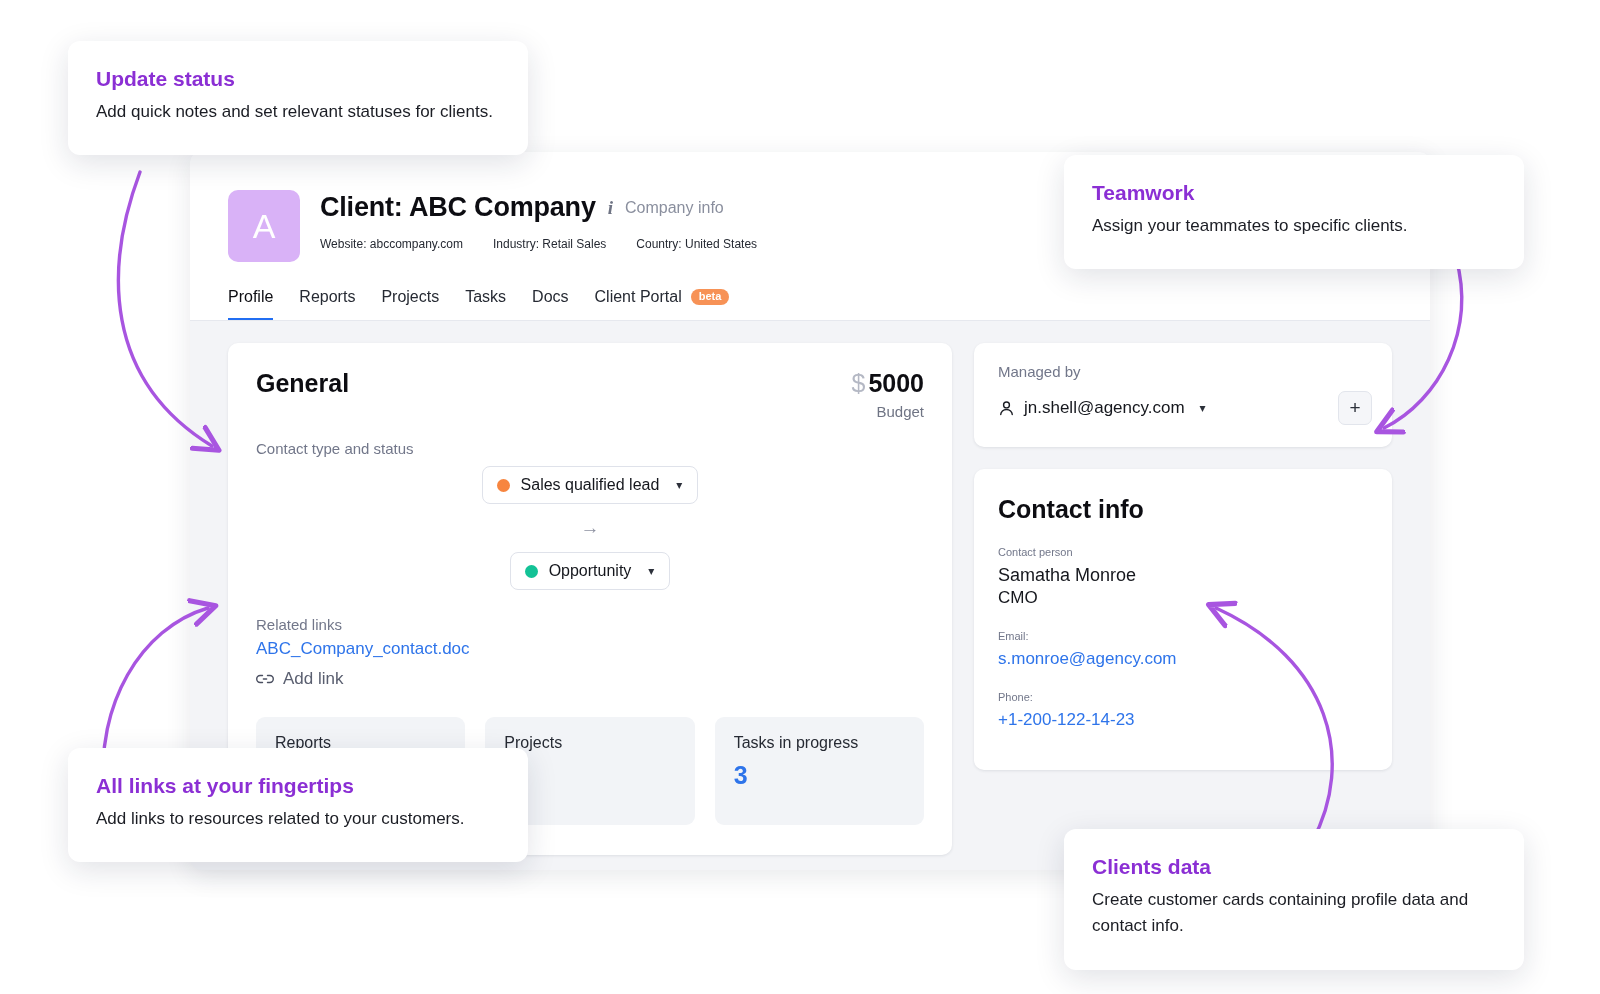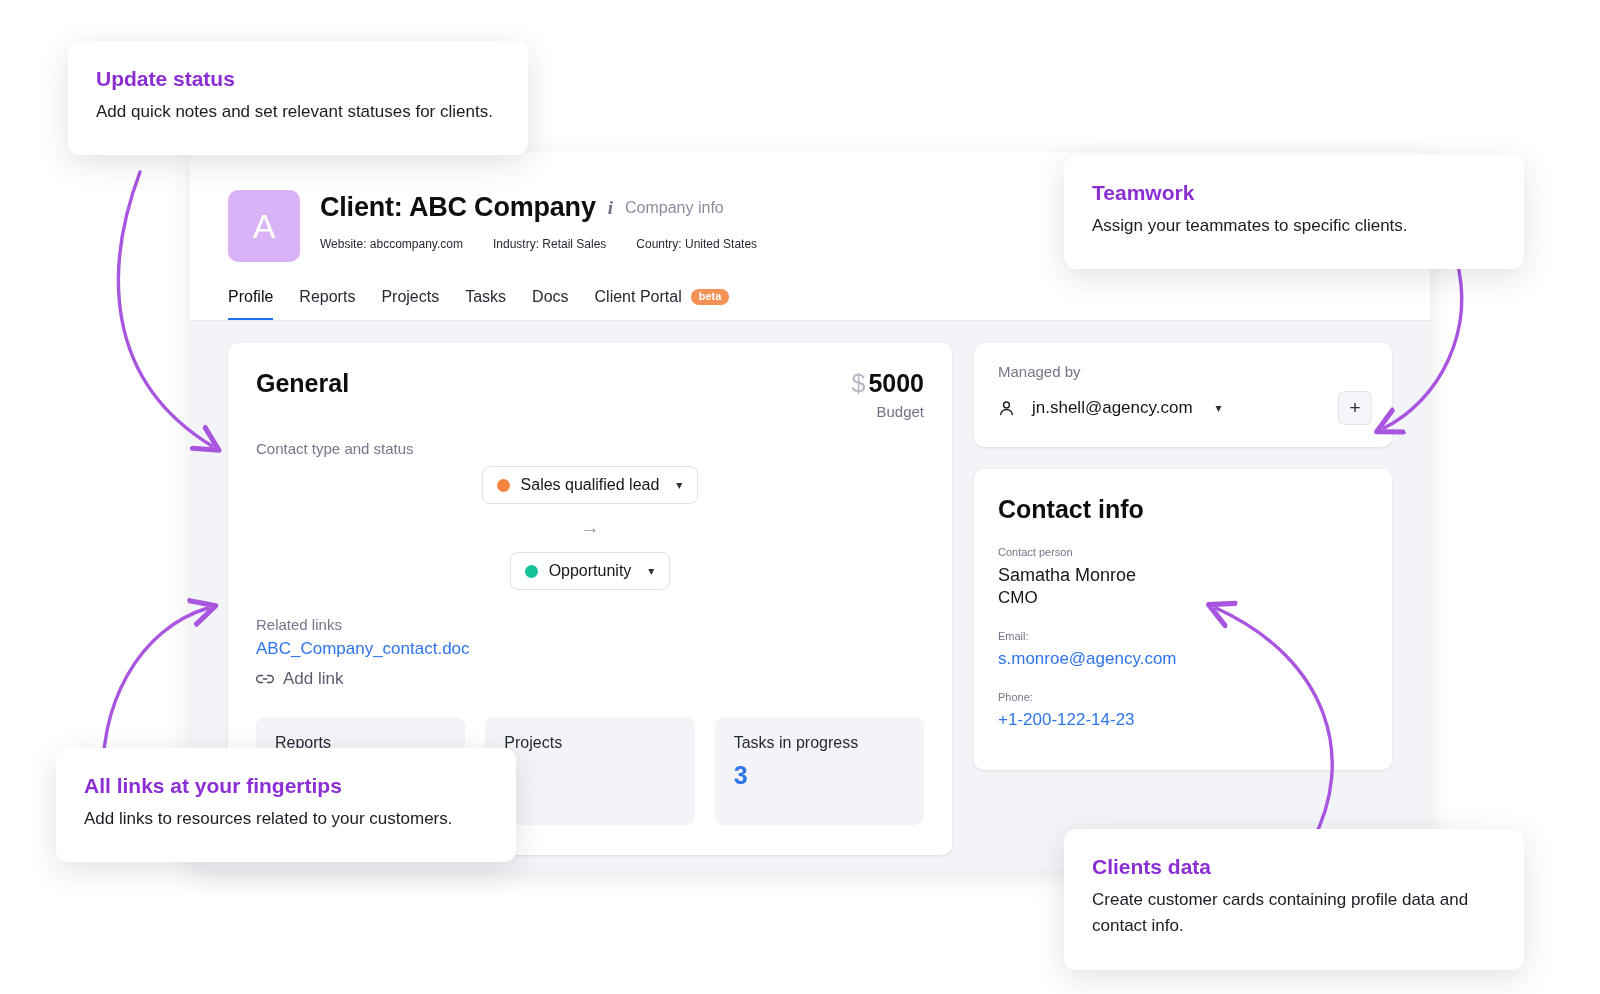--- a/index.html
+++ b/index.html
@@ -147,21 +147,21 @@
   .tile-label { font-size: 16px; color: #262a33; }
   .tile-value { font-size: 25px; font-weight: bold; color: #2e74ea; margin-top: 9px; }
 
   
   .managed-card { padding: 20px 20px 22px 24px; }
   .managed-label { font-size: 15px; color: #72778a; }
   .managed-row {
     display: flex; align-items: center; justify-content: space-between;
     margin-top: 11px;
   }
-  .managed-user { display: flex; align-items: center; gap: 17px; font-size: 17px; color: #15171d; cursor: pointer; }
+  .managed-user { display: flex; align-items: center; gap: 9px; font-size: 17px; color: #15171d; cursor: pointer; }
   .person-icon { width: 17px; height: 17px; flex: 0 0 auto; }
   .add-btn {
     width: 34px; height: 34px;
     border: 1px solid #e2e5ec; background: #f5f6f9;
     border-radius: 7px;
     display: flex; align-items: center; justify-content: center;
     color: #2c303a; font-size: 19px; cursor: pointer;
   }
 
   
@@ -183,21 +183,21 @@
     z-index: 9;
   }
   .callout-title {
     font-size: 21px; font-weight: bold; color: #8b2fd4;
     margin-bottom: 8px;
   }
   .callout-body { font-size: 17px; color: #1b1d24; line-height: 1.55; }
 
   #co-update   { left: 68px;   top: 41px;   width: 460px; }
   #co-teamwork { left: 1064px; top: 155px;  width: 460px; }
-  #co-links    { left: 56px;   top: 748px;  width: 460px; }
+  #co-links    { left: 68px;   top: 748px;  width: 460px; }
   #co-clients  { left: 1064px; top: 829px;  width: 460px; }
 </style>
 </head>
 <body>
 
 <div id="stage">
 
   <svg id="arrows" viewBox="0 0 1600 994">
     <defs>
       <marker id="ah" markerWidth="9" markerHeight="9" refX="5.2" refY="4.5" orient="auto">

